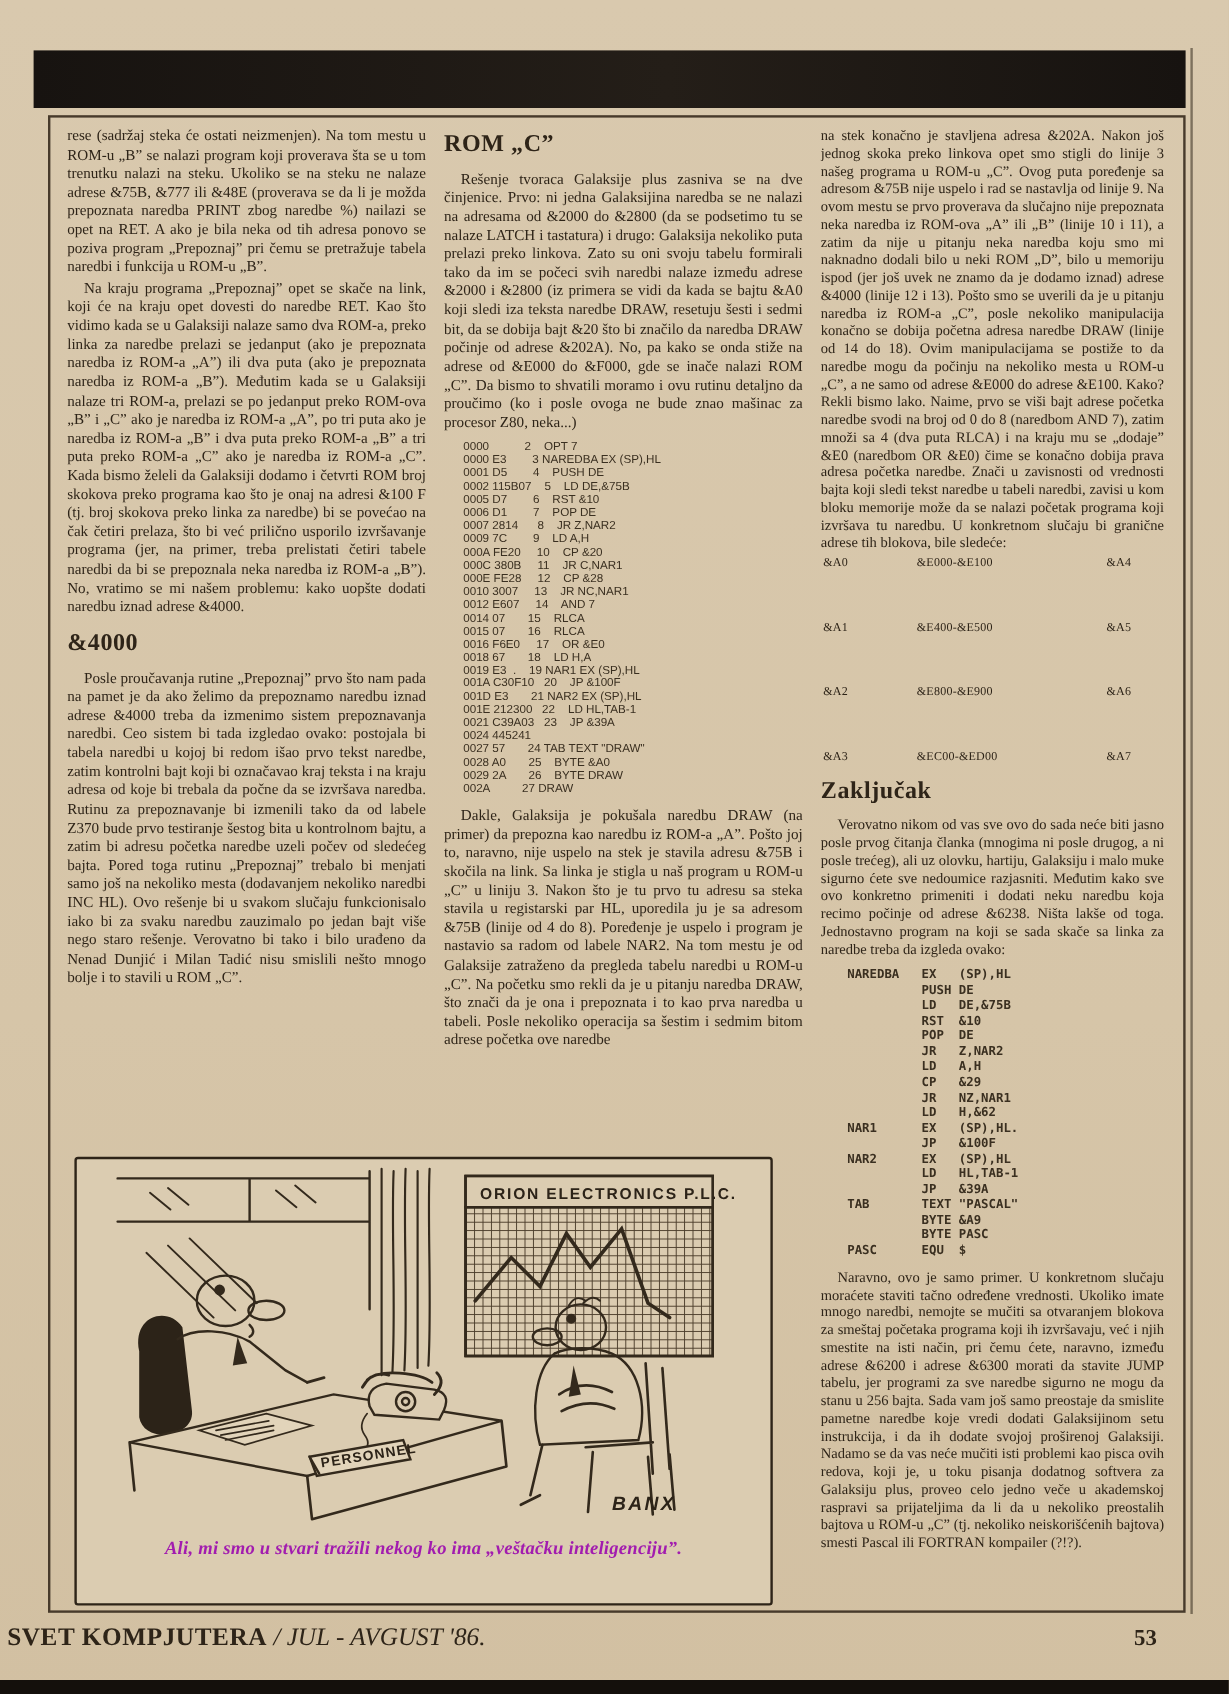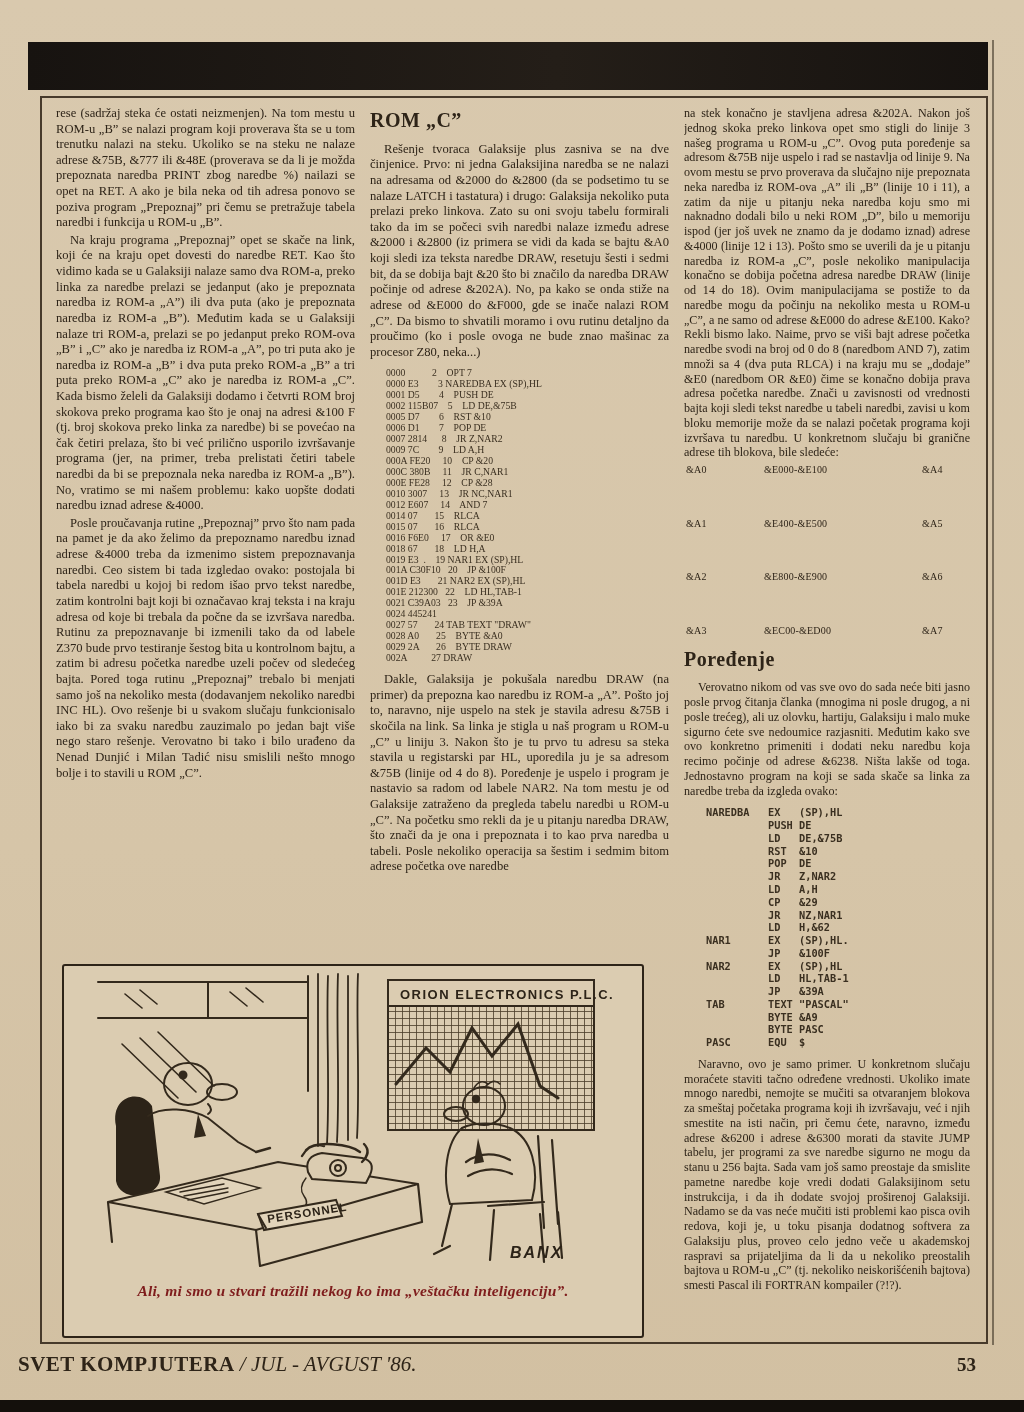--- a/index.html
+++ b/index.html
@@ -21,41 +21,41 @@
   }
   .cols { display: flex; gap: 15px; }
   .col { text-align: justify; overflow: hidden; }
   .col-left, .col-mid { width: 299px; font-size: 12.6px; line-height: 1.24; height: 858px; }
   .col-right { width: 286px; font-size: 12.1px; line-height: 1.22; height: 1232px; }
   .col p { margin: 0 0 2px 0; }
   .indent { text-indent: 14px; }
   h2.sec { font-family: "Liberation Serif", serif; font-weight: bold; font-size: 20px; margin: 10px 0 9px 0; letter-spacing: 0.5px; }
   h2.sec-mid { margin-top: 2px; }
   .listing {
-    font-family: Liberation Serif, serif; font-size: 9.7px; line-height: 1.13;
+    font-family: Liberation Sans, sans-serif; font-size: 9.7px; line-height: 1.13;
     margin: 8px 0 8px 16px; color: #3a2f20; white-space: pre;
   }
   .listing2 {
     font-family: "DejaVu Sans Mono", monospace; font-size: 10.3px; line-height: 1.24;
     margin: 8px 0 8px 22px; color: #3a2f20; white-space: pre; font-weight: bold;
   }
   .addr-table { display: grid; grid-template-columns: 38px 118px 40px 118px; margin: 3px 0 2px 2px; font-size: 10px; letter-spacing: 0.2px; gap: 40px; }
   .addr-table span { line-height: 1.35; }
   .cartoon-box {
     position: absolute; left: 20px; top: 866px; width: 582px; height: 374px;
     border: 2.5px solid #2e2418; border-radius: 3px; background: #dbccb1;
     padding: 0 6px 0 6px;
   }
   .cartoon-box svg { display: block; width: 566px; height: 306px; }
   .caption {
     text-align: center; font-weight: bold; font-style: italic; font-size: 15.5px;
-    margin-top: 10px; color: #7f1d1d; letter-spacing: 0.2px;
+    margin-top: 10px; color: #a21caf; letter-spacing: 0.2px;
   }
   .footer {
-    position: absolute; left: 18px; top: 1352px; width: 988px;
+    position: absolute; left: 6px; top: 1352px; width: 988px;
     display: flex; justify-content: space-between; align-items: baseline;
   }
   .footer-left { font-size: 21px; }
   .f-bold { font-weight: bold; letter-spacing: 0.5px; }
   .f-italic { font-style: italic; }
   .page-num { font-weight: bold; font-size: 19px; padding-right: 30px; }
   .bottom-bar { position: absolute; left: 0; bottom: 0; width: 1024px; height: 12px; background: #14100c; }
   .right-edge { position: absolute; right: 30px; top: 40px; width: 2px; height: 1305px; background: rgba(50,40,28,0.55); }
 </style>
 </head>
@@ -64,20 +64,21 @@
 <div class="page">
   <div class="top-black-bar"></div>
   <div class="right-edge"></div>
 
   <div class="frame">
     <div class="cols">
 
       <div class="col col-left">
         <p>rese (sadržaj steka će ostati neizmenjen). Na tom mestu u ROM-u „B” se nalazi program koji proverava šta se u tom trenutku nalazi na steku. Ukoliko se na steku ne nalaze adrese &amp;75B, &amp;777 ili &amp;48E (proverava se da li je možda prepoznata naredba PRINT zbog naredbe %) nailazi se opet na RET. A ako je bila neka od tih adresa ponovo se poziva program „Prepoznaj” pri čemu se pretražuje tabela naredbi i funkcija u ROM-u „B”.</p>
         <p class="indent">Na kraju programa „Prepoznaj” opet se skače na link, koji će na kraju opet dovesti do naredbe RET. Kao što vidimo kada se u Galaksiji nalaze samo dva ROM-a, preko linka za naredbe prelazi se jedanput (ako je prepoznata naredba iz ROM-a „A”) ili dva puta (ako je prepoznata naredba iz ROM-a „B”). Međutim kada se u Galaksiji nalaze tri ROM-a, prelazi se po jedanput preko ROM-ova „B” i „C” ako je naredba iz ROM-a „A”, po tri puta ako je naredba iz ROM-a „B” i dva puta preko ROM-a „B” a tri puta preko ROM-a „C” ako je naredba iz ROM-a „C”. Kada bismo želeli da Galaksiji dodamo i četvrti ROM broj skokova preko programa kao što je onaj na adresi &amp;100 F (tj. broj skokova preko linka za naredbe) bi se povećao na čak četiri prelaza, što bi već prilično usporilo izvršavanje programa (jer, na primer, treba prelistati četiri tabele naredbi da bi se prepoznala neka naredba iz ROM-a „B”). No, vratimo se mi našem problemu: kako uopšte dodati naredbu iznad adrese &amp;4000.</p>
+        <h2 class="sec">&amp;4000</h2>
         <p class="indent">Posle proučavanja rutine „Prepoznaj” prvo što nam pada na pamet je da ako želimo da prepoznamo naredbu iznad adrese &amp;4000 treba da izmenimo sistem prepoznavanja naredbi. Ceo sistem bi tada izgledao ovako: postojala bi tabela naredbi u kojoj bi redom išao prvo tekst naredbe, zatim kontrolni bajt koji bi označavao kraj teksta i na kraju adresa od koje bi trebala da počne da se izvršava naredba. Rutinu za prepoznavanje bi izmenili tako da od labele Z370 bude prvo testiranje šestog bita u kontrolnom bajtu, a zatim bi adresu početka naredbe uzeli počev od sledećeg bajta. Pored toga rutinu „Prepoznaj” trebalo bi menjati samo još na nekoliko mesta (dodavanjem nekoliko naredbi INC HL). Ovo rešenje bi u svakom slučaju funkcionisalo iako bi za svaku naredbu zauzimalo po jedan bajt više nego staro rešenje. Verovatno bi tako i bilo urađeno da Nenad Dunjić i Milan Tadić nisu smislili nešto mnogo bolje i to stavili u ROM „C”.</p>
       </div>
 
       <div class="col col-mid">
         <h2 class="sec sec-mid">ROM „C”</h2>
         <p class="indent">Rešenje tvoraca Galaksije plus zasniva se na dve činjenice. Prvo: ni jedna Galaksijina naredba se ne nalazi na adresama od &amp;2000 do &amp;2800 (da se podsetimo tu se nalaze LATCH i tastatura) i drugo: Galaksija nekoliko puta prelazi preko linkova. Zato su oni svoju tabelu formirali tako da im se počeci svih naredbi nalaze između adrese &amp;2000 i &amp;2800 (iz primera se vidi da kada se bajtu &amp;A0 koji sledi iza teksta naredbe DRAW, resetuju šesti i sedmi bit, da se dobija bajt &amp;20 što bi značilo da naredba DRAW počinje od adrese &amp;202A). No, pa kako se onda stiže na adrese od &amp;E000 do &amp;F000, gde se inače nalazi ROM „C”. Da bismo to shvatili moramo i ovu rutinu detaljno da proučimo (ko i posle ovoga ne bude znao mašinac za procesor Z80, neka...)</p>
         <pre class="listing">0000           2    OPT 7
 0000 E3        3 NAREDBA EX (SP),HL
 0001 D5        4    PUSH DE
 0002 115B07    5    LD DE,&amp;75B
@@ -120,21 +121,21 @@
           <span>&amp;E500-&amp;E600</span>
           <span>&amp;A2</span>
           <span>&amp;E800-&amp;E900</span>
           <span>&amp;A6</span>
           <span>&amp;E900-&amp;EA00</span>
           <span>&amp;A3</span>
           <span>&amp;EC00-&amp;ED00</span>
           <span>&amp;A7</span>
           <span>&amp;ED00-&amp;EF00</span>
         </div>
-        <h2 class="sec">Poređenje</h2>
+        <h2 class="sec">Zaključak</h2>
         <p class="indent">Verovatno nikom od vas sve ovo do sada neće biti jasno posle prvog čitanja članka (mnogima ni posle drugog, a ni posle trećeg), ali uz olovku, hartiju, Galaksiju i malo muke sigurno ćete sve nedoumice razjasniti. Međutim kako sve ovo konkretno primeniti i dodati neku naredbu koja recimo počinje od adrese &amp;6238. Ništa lakše od toga. Jednostavno program na koji se sada skače sa linka za naredbe treba da izgleda ovako:</p>
         <pre class="listing2">NAREDBA   EX   (SP),HL
           PUSH DE
           LD   DE,&amp;75B
           RST  &amp;10
           POP  DE
           JR   Z,NAR2
           LD   A,H
           CP   &amp;29
           JR   NZ,NAR1

